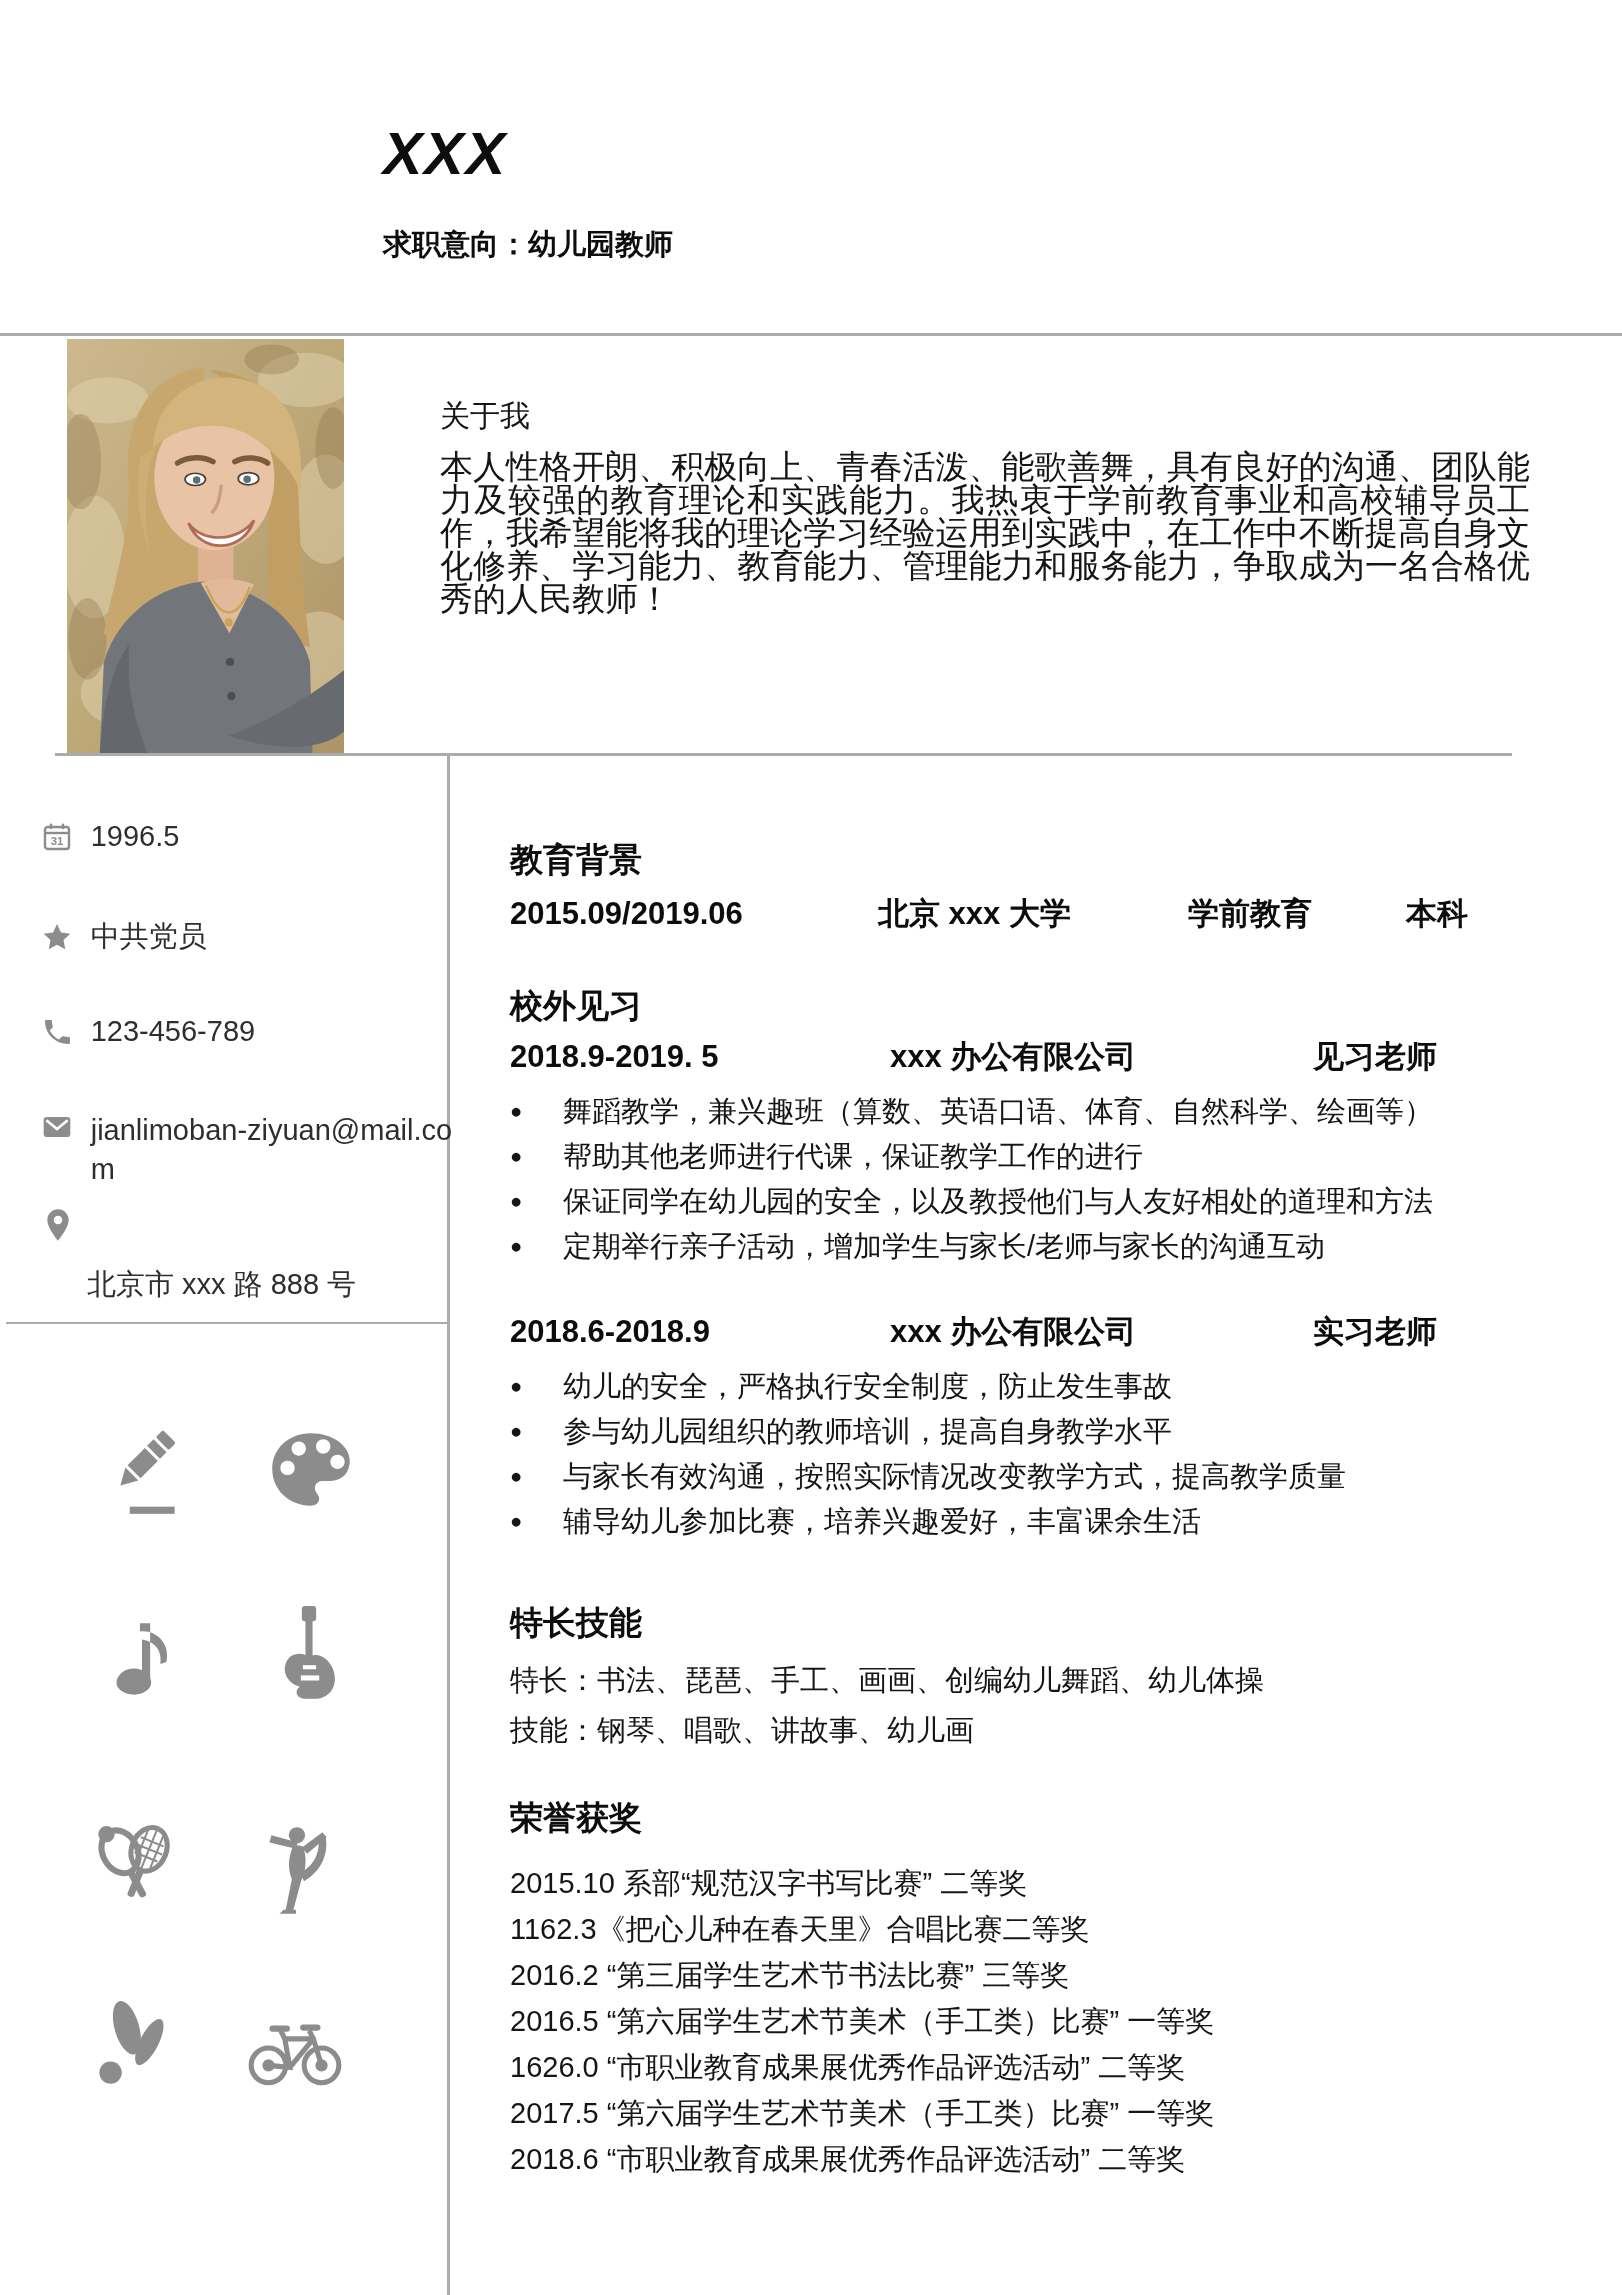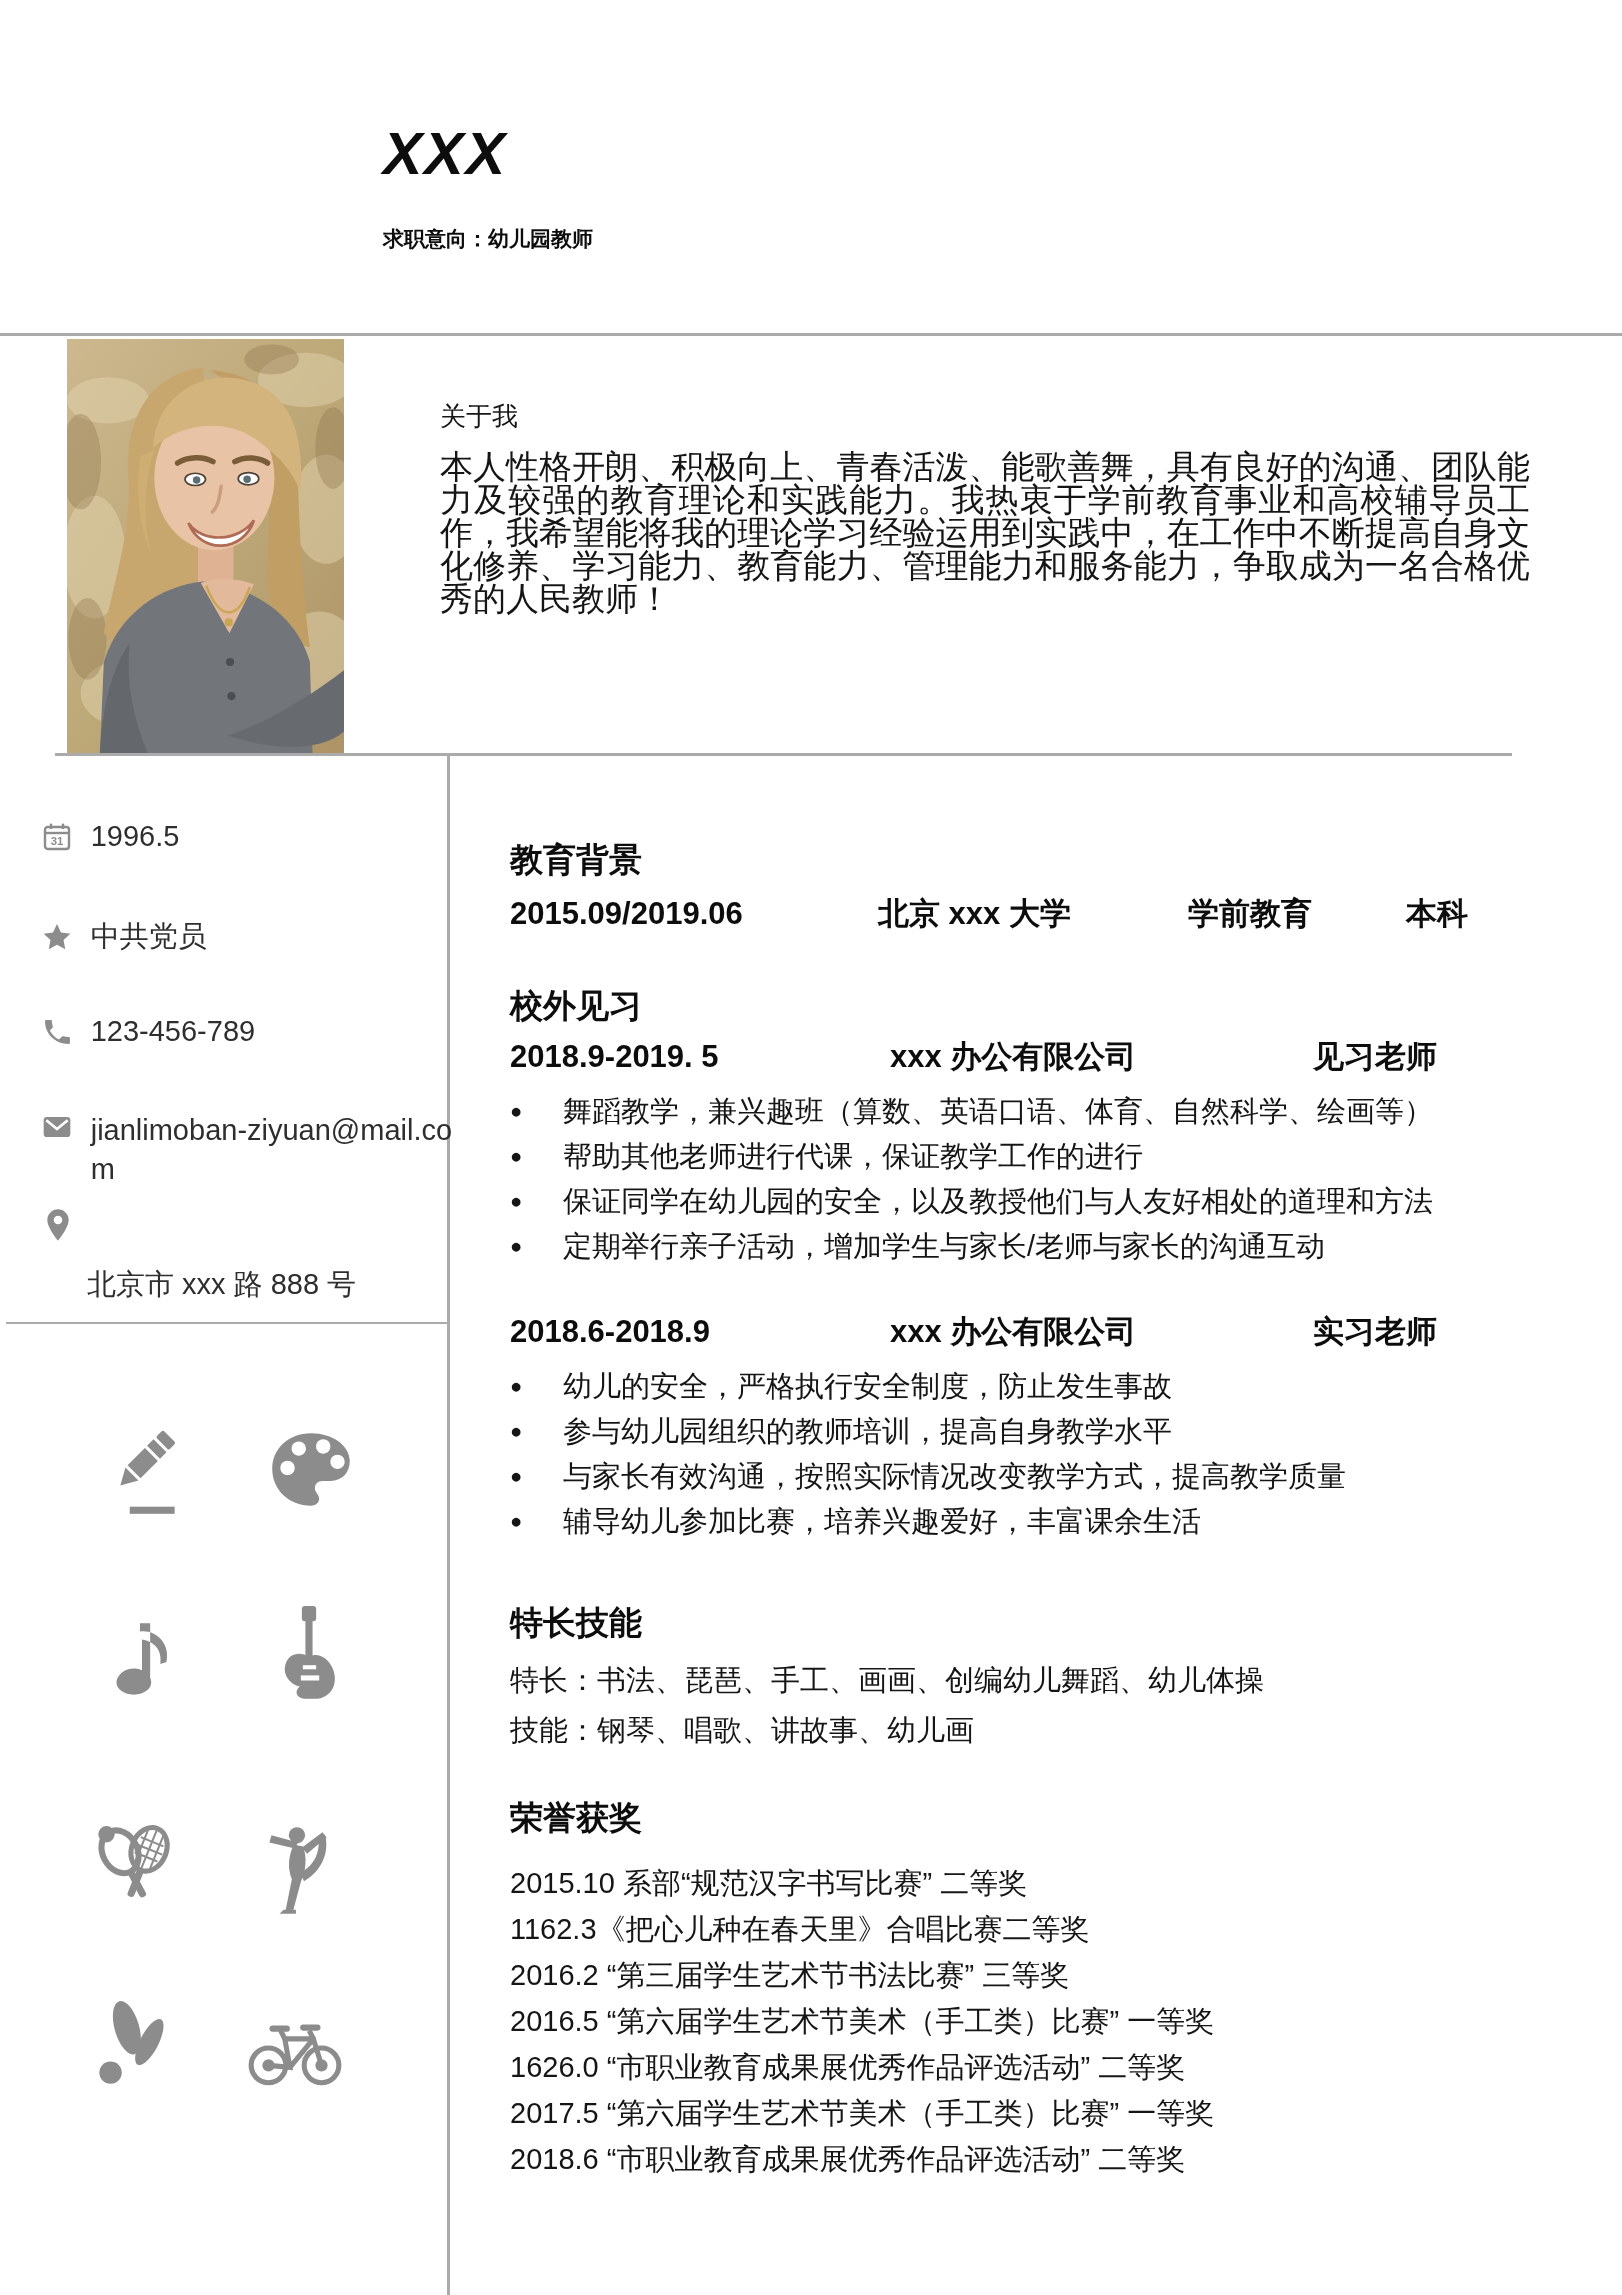--- a/index.html
+++ b/index.html
@@ -3,31 +3,31 @@
 <meta charset="utf-8">
 <style>
   html,body{margin:0;padding:0;background:#ffffff;}
   .page{
     position:relative;width:1622px;height:2295px;background:#fff;
     font-family:"Liberation Sans","DejaVu Sans",sans-serif;color:#111;overflow:hidden;
   }
   .abs{position:absolute;}
   
   .name{left:383px;top:120px;font-size:59px;font-weight:bold;letter-spacing:2px;color:#0d0d0d;font-style:italic;}
-  .intent{left:383px;top:225px;font-size:21px;font-weight:bold;color:#0d0d0d;}
+  .intent{left:383px;top:225px;font-size:29px;font-weight:bold;color:#0d0d0d;}
   .hr{background:#ababab;}
   .hr1{left:0;top:333px;width:1622px;height:2.7px;}
   .hr2{left:55px;top:753px;width:1457px;height:2.7px;}
   .hr3{left:5.5px;top:1322px;width:443px;height:2px;}
   .vline{left:447px;top:753px;width:2.7px;height:1542px;background:#ababab;}
   
   .photo{left:67px;top:339px;width:277px;height:417px;}
   
   .about{left:440px;top:397px;width:1090px;}
-  .about-h{font-size:26px;line-height:38px;color:#151515;}
+  .about-h{font-size:30px;line-height:38px;color:#151515;}
   .about-p{margin-top:15px;font-size:33px;line-height:33px;text-align:justify;color:#151515;}
   
   .c-row{display:flex;align-items:center;gap:17.7px;left:41px;font-size:29px;color:#2e2e2e;}
   .c-row .ic{width:32px;height:32px;flex:none;display:block;}
   .r-birth{top:820px;}
   .r-party{top:917px;}
   .r-phone{top:1015px;}
   .r-mail{top:1111px;align-items:flex-start;}
   .r-mail .txt{width:373px;line-height:39px;word-break:break-all;}
   .pin{left:42px;top:1208px;width:32px;height:40px;}

